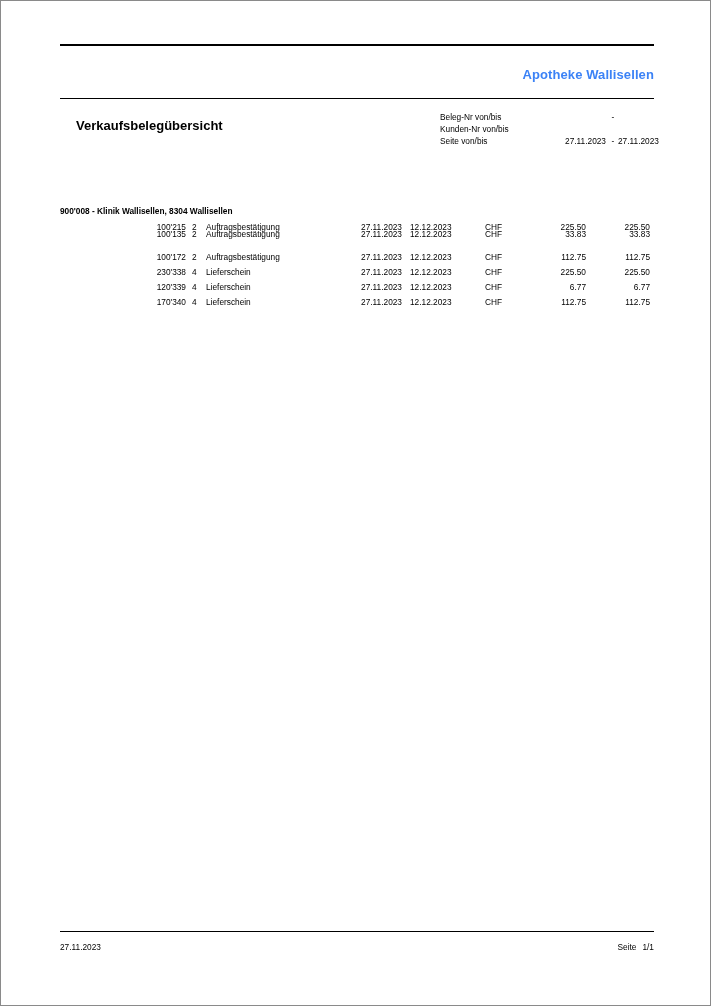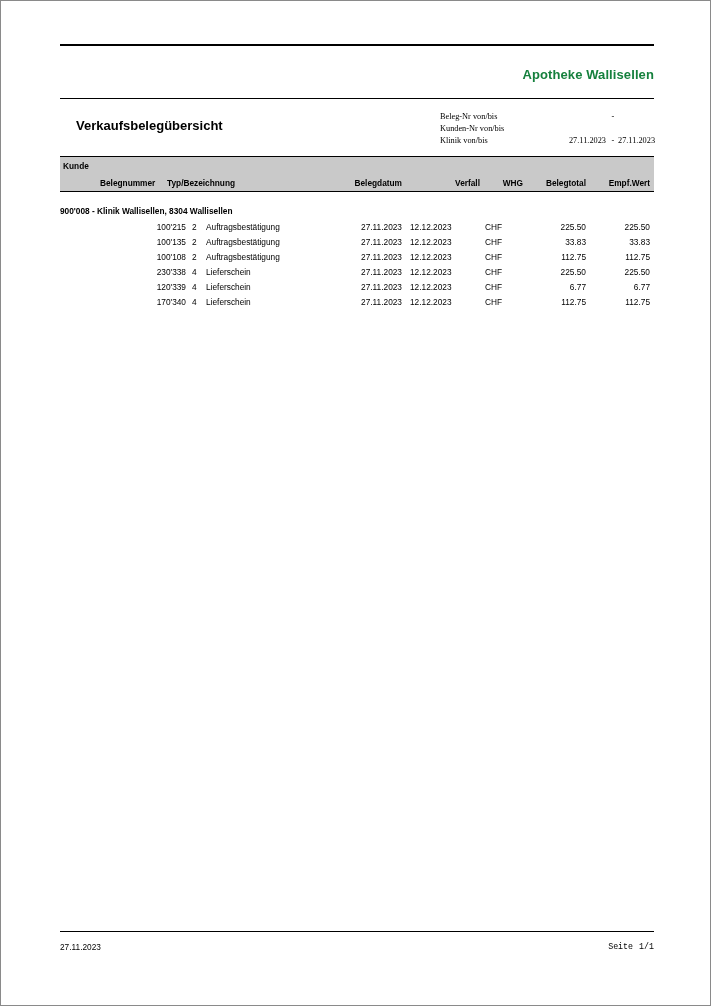--- a/index.html
+++ b/index.html
@@ -34,21 +34,21 @@
     width: 594px;
     height: 2px;
     background: #000000;
   }
   .company {
     position: absolute;
     right: 0;
     top: 66px;
     font-size: 13px;
     font-weight: bold;
-    color: #15803d;
+    color: #3b82f6;
     letter-spacing: 0.1px;
     text-align: right;
   }
   .rule-under-company {
     position: absolute;
     left: 0;
     top: 97px;
     width: 594px;
     height: 1px;
     background: #000000;
@@ -69,21 +69,20 @@
     top: 110px;
     width: 214px;
     font-size: 8.3px;
     color: #000;
   }
   .filter-row {
     position: relative;
     height: 12px;
     line-height: 12px;
     white-space: nowrap;
-    font-family: Liberation Serif, serif;
   }
   .filter-label {
     position: absolute;
     left: 0;
     top: 0;
   }
   .filter-from {
     position: absolute;
     left: 110px;
     top: 0;
@@ -179,21 +178,20 @@
     color: #000;
   }
   .footer-right {
     position: absolute;
     right: 0;
     top: 941px;
     font-size: 8.3px;
     color: #000;
     text-align: right;
     white-space: nowrap;
-    font-family: Liberation Mono, monospace;
   }
   .footer-page-label { margin-right: 6px; }
 </style>
 </head>
 <body>
 
 <div class="page">
   <div class="sheet">
 
     <div class="rule-top"></div>
@@ -211,64 +209,54 @@
         <span class="filter-sep">-</span>
         <span class="filter-to"></span>
       </div>
       <div class="filter-row">
         <span class="filter-label">Kunden-Nr von/bis</span>
         <span class="filter-from"></span>
         <span class="filter-sep"></span>
         <span class="filter-to"></span>
       </div>
       <div class="filter-row">
-        <span class="filter-label">Klinik von/bis</span>
+        <span class="filter-label">Seite von/bis</span>
         <span class="filter-from">27.11.2023</span>
         <span class="filter-sep">-</span>
         <span class="filter-to">27.11.2023</span>
       </div>
     </div>
 
-    <div class="table-head">
-      <span class="th kunde">Kunde</span>
-      <span class="th belegnummer">Belegnummer</span>
-      <span class="th typ">Typ/Bezeichnung</span>
-      <span class="th belegdatum">Belegdatum</span>
-      <span class="th verfall">Verfall</span>
-      <span class="th whg">WHG</span>
-      <span class="th belegtotal">Belegtotal</span>
-      <span class="th empfwert">Empf.Wert</span>
-    </div>
 
     <div class="group-title" style="top:205px;">900'008 - Klinik Wallisellen, 8304 Wallisellen</div>
 
     <div class="row" style="top:221px;">
       <span class="cell c-nr">100'215</span>
       <span class="cell c-typ-num">2</span>
       <span class="cell c-typ-txt">Auftragsbestätigung</span>
       <span class="cell c-belegdatum">27.11.2023</span>
       <span class="cell c-verfall">12.12.2023</span>
       <span class="cell c-whg">CHF</span>
       <span class="cell c-belegtotal">225.50</span>
       <span class="cell c-empfwert">225.50</span>
     </div>
 
-    <div class="row" style="top:236px;">
+    <div class="row" style="top:228px;">
       <span class="cell c-nr">100'135</span>
       <span class="cell c-typ-num">2</span>
       <span class="cell c-typ-txt">Auftragsbestätigung</span>
       <span class="cell c-belegdatum">27.11.2023</span>
       <span class="cell c-verfall">12.12.2023</span>
       <span class="cell c-whg">CHF</span>
       <span class="cell c-belegtotal">33.83</span>
       <span class="cell c-empfwert">33.83</span>
     </div>
 
     <div class="row" style="top:251px;">
-      <span class="cell c-nr">100'108</span>
+      <span class="cell c-nr">100'172</span>
       <span class="cell c-typ-num">2</span>
       <span class="cell c-typ-txt">Auftragsbestätigung</span>
       <span class="cell c-belegdatum">27.11.2023</span>
       <span class="cell c-verfall">12.12.2023</span>
       <span class="cell c-whg">CHF</span>
       <span class="cell c-belegtotal">112.75</span>
       <span class="cell c-empfwert">112.75</span>
     </div>
 
     <div class="row" style="top:266px;">

